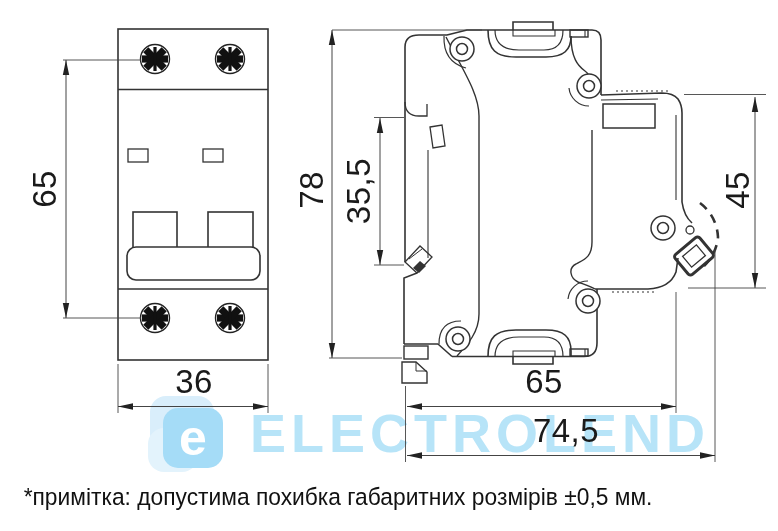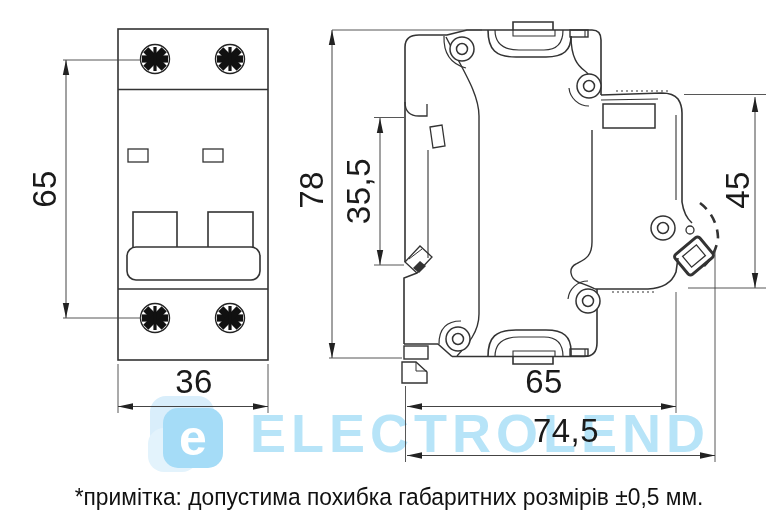--- a/index.html
+++ b/index.html
@@ -9,21 +9,21 @@
   .wm-blob{position:absolute;border-radius:16px;background:#dcefface;}
   .wm-blob1{left:150px;top:396px;width:64px;height:54px;background:#d9eefb;}
   .wm-blob2{left:148px;top:428px;width:50px;height:44px;background:#e3f3fc;}
   .wm-square{position:absolute;left:163px;top:408px;width:60px;height:60px;border-radius:15px;
              background:#a5dcf7;display:flex;align-items:center;justify-content:center;
              color:#fff;font-size:50px;font-weight:bold;line-height:1;}
   .wm-brand{position:absolute;left:226px;top:405px;font-size:54px;font-weight:bold;
             letter-spacing:5px;color:#b7e4f8;white-space:nowrap;line-height:56px;margin-left:24px;}
   
   svg.draw{position:absolute;left:0;top:0;}
-  .note{position:absolute;left:0;top:483px;width:778px;text-align:center;
+  .note{position:absolute;left:0;top:483px;width:778px;
         font-size:24.5px;color:#111;}
   .note span{display:inline-block;transform:scaleX(.93);white-space:nowrap;}
   text.dim{font-family:"Liberation Sans",sans-serif;font-size:33px;fill:#1a1a1a;letter-spacing:.5px;}
 </style>
 </head>
 <body>
 
 <div class="stage">
 
   <div>

